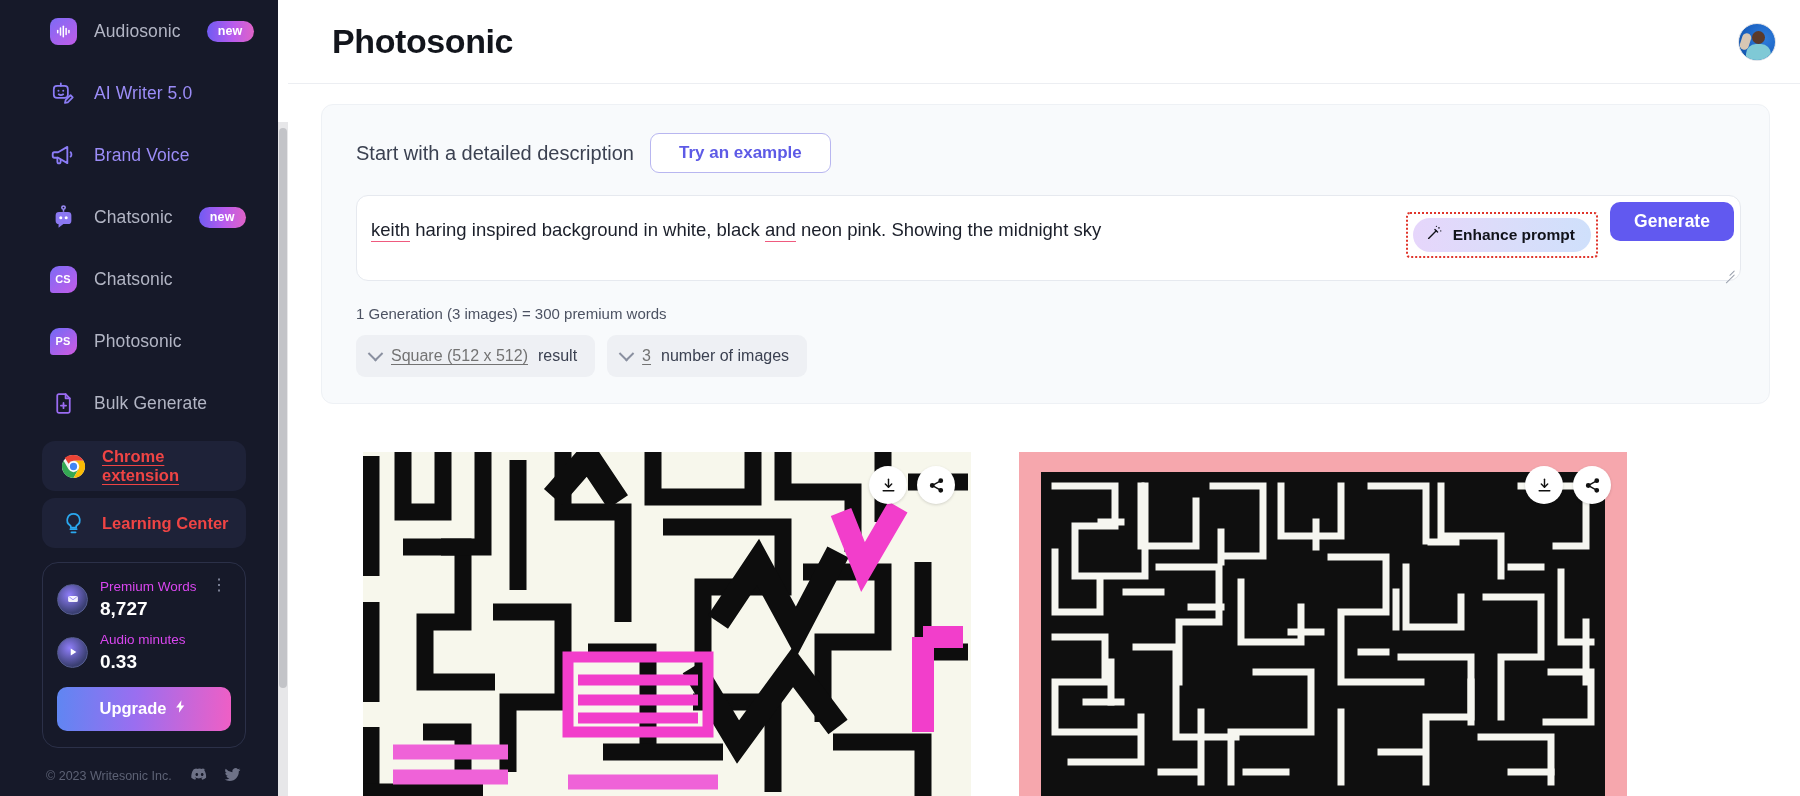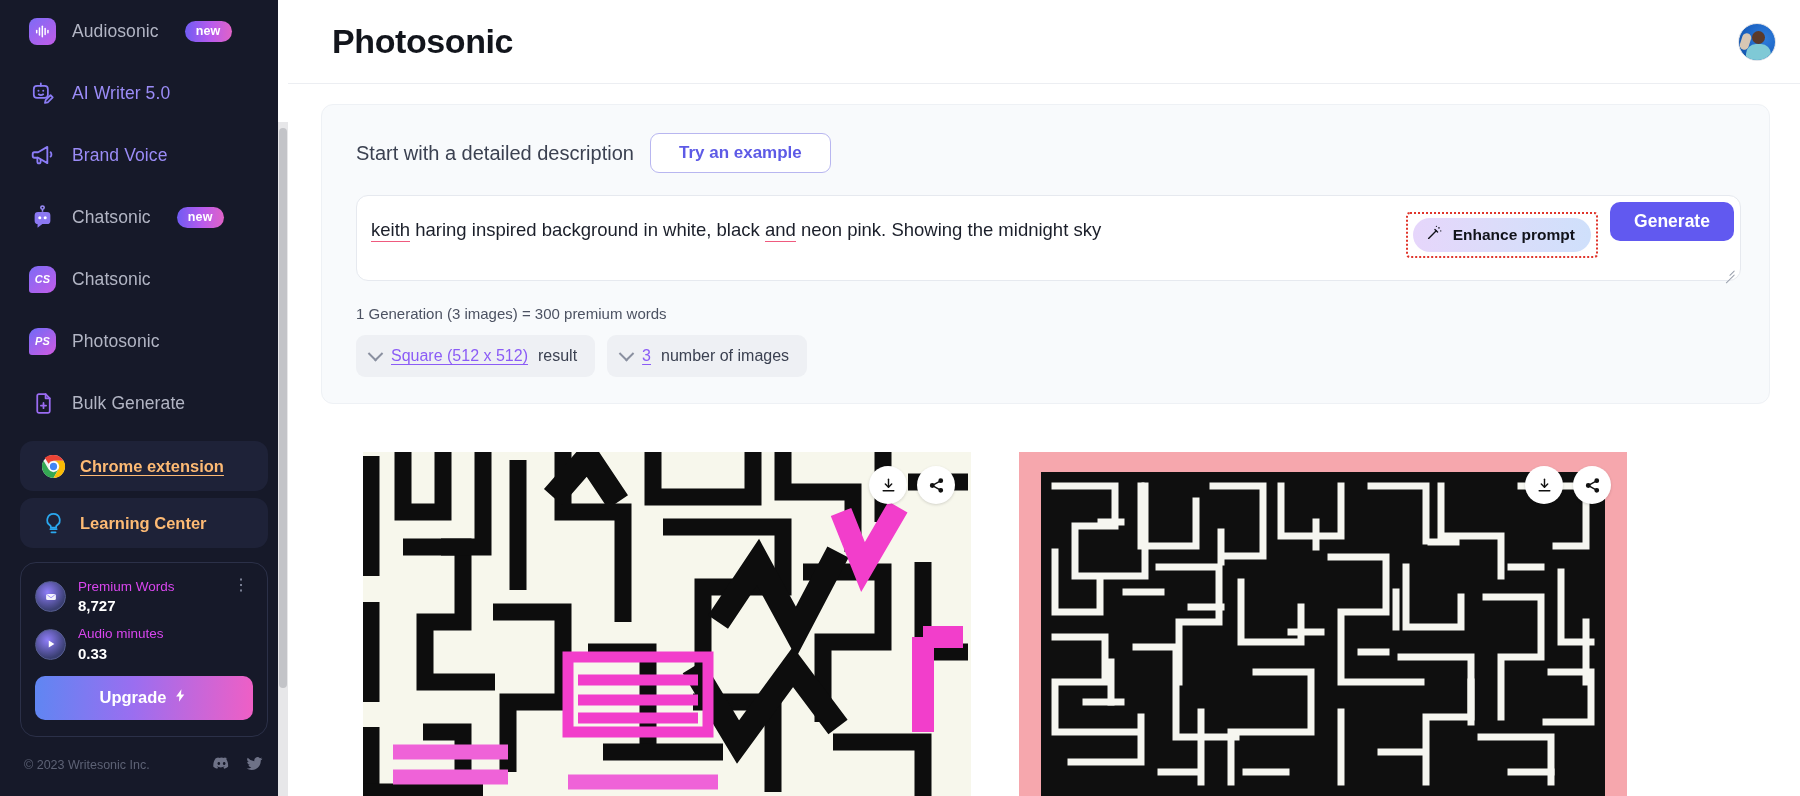--- a/index.html
+++ b/index.html
@@ -15,73 +15,73 @@
   
   #sidebar {
     width: 288px; height: 796px;
     background: #161929;
     position: relative;
     flex: 0 0 288px;
     overflow: hidden;
   }
   .side-scroll {
     position: absolute; left: 0; top: 0; width: 288px; height: 796px;
-    padding: 0 20px;
+    padding: 0 42px;
   }
   .nav-item {
     display: flex; align-items: center; gap: 16px;
     height: 62px; padding: 0 6px;
     cursor: pointer; border-radius: 12px;
   }
   .nav-label {
     font-size: 17.5px; letter-spacing: .1px; white-space: nowrap;
   }
   .nav-item.muted .nav-label { color: #b2b5c4; }
   .nav-item.accent .nav-label { color: #9b8cf7; }
   .badge-new {
     margin-left: 10px;
     font-size: 12.5px; font-weight: 700; color: #fff;
     background: linear-gradient(92deg,#6f5bf3 0%, #b95bed 55%, #e063c6 100%);
     border-radius: 999px; padding: 3px 11px 4px; letter-spacing:.2px;
   }
-  .ico { width: 30px; height: 30px; flex: 0 0 30px; display:flex; align-items:center; justify-content:flex-end;font-style:italic; }
+  .ico { width: 30px; height: 30px; flex: 0 0 30px; display:flex; align-items:center; justify-content:center; }
 
   .sq-ico {
     width: 27px; height: 27px; border-radius: 8px;
     display:flex;align-items:center;justify-content:center;
     font-size: 11px; font-weight: 800; color:#fff; letter-spacing:.2px;
   }
   .ico-audiosonic { background: linear-gradient(140deg,#7d6bf6,#c25ce8); }
   .ico-chatsonic  { background: linear-gradient(140deg,#7d6bf6,#c25ce8); border-radius:9px 9px 9px 3px;}
   .ico-photosonic { background: linear-gradient(140deg,#6f6bf8,#d25ae0); border-radius:9px 9px 9px 3px;}
 
   .pill-link {
     display:flex; align-items:center; gap:14px;
     height: 50px; margin: 7px 0;
     background: #1e2238; border-radius: 13px; padding: 0 16px;
     cursor: pointer;
   }
-  .pill-link .lbl { font-size: 16.5px; font-weight: 700; color: #fdba74; }
+  .pill-link .lbl { font-size: 16.5px; font-weight: 700; color: #ef4444; }
   .pill-link .lbl.ul { text-decoration: underline; text-underline-offset: 3px; }
 
   #credits {
     margin-top: 14px;
     border: 1px solid #2b3048; border-radius: 16px;
     padding: 14px 14px 16px;
   }
   .credit-row { display:flex; align-items:center; gap: 12px; margin-bottom: 8px; position: relative;}
   .credit-orb {
     width: 31px; height: 31px; border-radius: 50%;
     background: radial-gradient(circle at 40% 35%, #8f7ef9, #3a3f72 70%);
     border: 1px solid #555c8f;
     display:flex;align-items:center;justify-content:center;
     flex: 0 0 31px;
   }
   .credit-txt .t { font-size: 13.5px; color: #d946ef; line-height: 1.35; }
-  .credit-txt .v { font-size: 15px; color: #ffffff; font-weight: 700; line-height: 1.35; }
+  .credit-txt .v { font-size: 19px; color: #ffffff; font-weight: 700; line-height: 1.35; }
   .kebab { position:absolute; right: 4px; top: 4px; color:#8d92a8; font-size:16px; letter-spacing:0; line-height:.55; cursor:pointer;}
   #upgrade-btn {
     margin-top: 12px; width: 100%; height: 44px;
     border: none; border-radius: 10px; cursor: pointer;
     background: linear-gradient(93deg,#5f86f2 0%, #9a6ef0 45%, #ef5fc5 100%);
     color: #fff; font-size: 16.5px; font-weight: 700;
     font-family: inherit;
     display:flex;align-items:center;justify-content:center;gap:7px;
   }
   #side-footer {
@@ -187,21 +187,21 @@
 
   #cost-line { margin-top: 24px; font-size: 15px; color: #4c5262; }
 
   #chips { display: flex; gap: 12px; margin-top: 13px; }
   .chip {
     display:flex; align-items:center; gap: 10px;
     background: #eef0f4; border: none; border-radius: 9px;
     height: 42px; padding: 0 18px 0 14px; cursor: pointer;
     font-family: inherit; font-size: 16px; color: #3b4151;
   }
-  .chip .u { color:#8b5cf6; text-decoration: underline; text-underline-offset: 3px; }
+  .chip .u { color:#737373; text-decoration: underline; text-underline-offset: 3px; }
   .chev { display:block; width: 11px; height: 11px; border-right: 2px solid #8a90a0; border-bottom: 2px solid #8a90a0; transform: rotate(45deg) translate(-2px,-2px); }
 
   
   #results { display: flex; gap: 48px; padding: 48px 0 0 75px; }
   .result-card { position: relative; width: 608px; height: 370px; overflow: hidden; }
   .img-actions { position: absolute; right: 16px; top: 14px; display:flex; gap: 10px; z-index: 4; }
   .circ-btn {
     width: 38px; height: 38px; border-radius: 50%;
     background: #fff; border: none; cursor: pointer;
     display:flex; align-items:center; justify-content:center;

